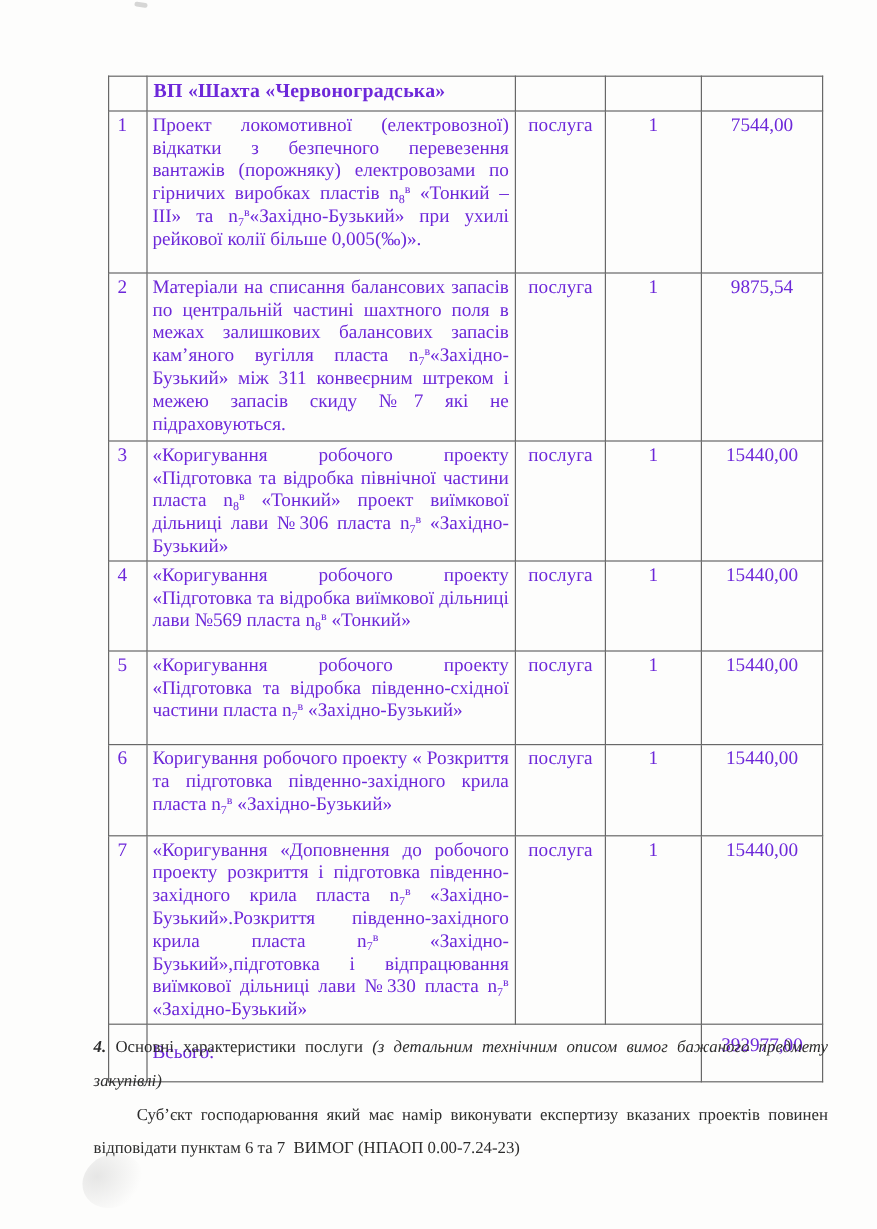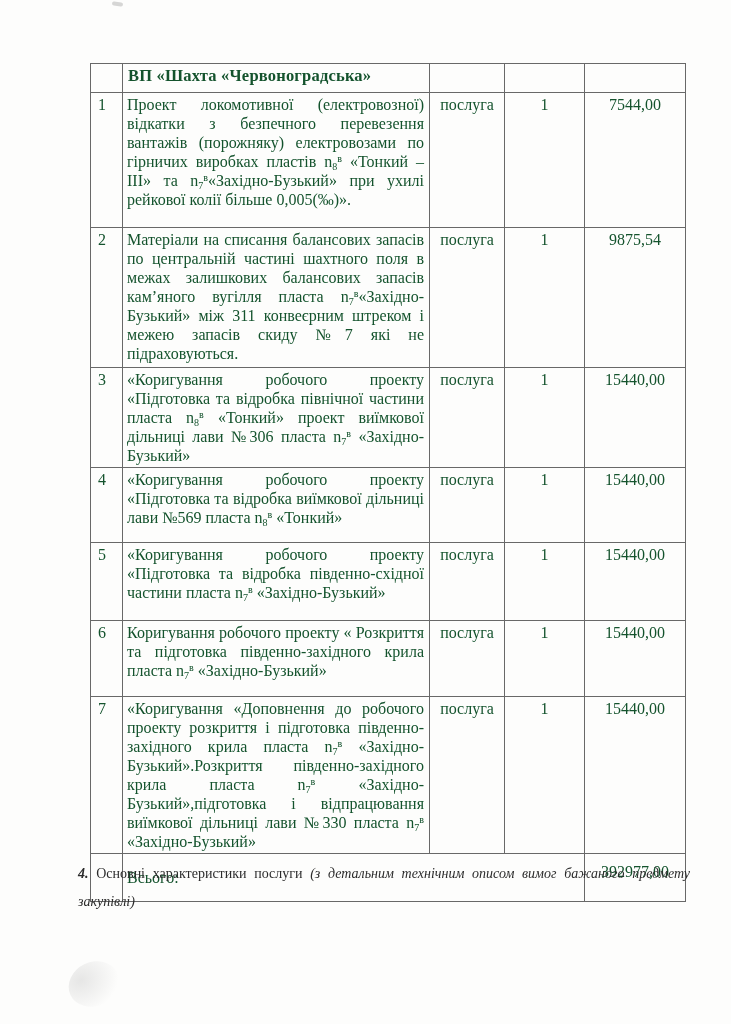--- a/index.html
+++ b/index.html
@@ -16,21 +16,21 @@
   .artifact{position:absolute;pointer-events:none;}
   .artifact-top{top:2px;left:112px;width:11px;height:4px;background:rgba(140,140,140,.35);border-radius:2px;transform:rotate(8deg);}
   .artifact-bottom{left:68px;top:962px;width:52px;height:44px;border-radius:50%;
     background:radial-gradient(ellipse at 30% 30%, rgba(170,170,170,.28), rgba(200,200,200,.12) 55%, transparent 75%);
     transform:rotate(-25deg);}
 
   
   table.ptable{
     position:absolute;left:90px;top:63px;width:596px;
     border-collapse:collapse;table-layout:fixed;
-    font-size:16px;line-height:19px;color:#14532d;
+    font-size:16px;line-height:19px;color:#6d28d9;
   }
   .ptable td{
     border:1px solid #686868;vertical-align:top;
     padding:14px 4px;overflow:hidden;
   }
   .col-num{width:32px;}
   .col-desc{width:307px;}
   .col-unit{width:75px;}
   .col-qty{width:80px;}
   .col-price{width:101px;}
@@ -151,15 +151,16 @@
       <tr class="total-row">
         <td class="c-num"></td>
         <td colspan="3" class="total-label">Всього:</td>
         <td class="c-price total-value">392977,00</td>
       </tr>
     </tfoot>
   </table>
 
   <div class="section4">
     <p class="s4-head"><span class="num">4.</span> <span class="title">Основні характеристики послуги</span> <span class="note">(з детальним технічним описом вимог бажаного предмету закупівлі)</span></p>
+    <p class="s4-body">Суб’єкт господарювання який має намір виконувати експертизу вказаних проектів повинен відповідати пунктам 6 та 7 &nbsp;ВИМОГ (НПАОП 0.00-7.24-23)</p>
   </div>
 
 </div>
 
 </body></html>

